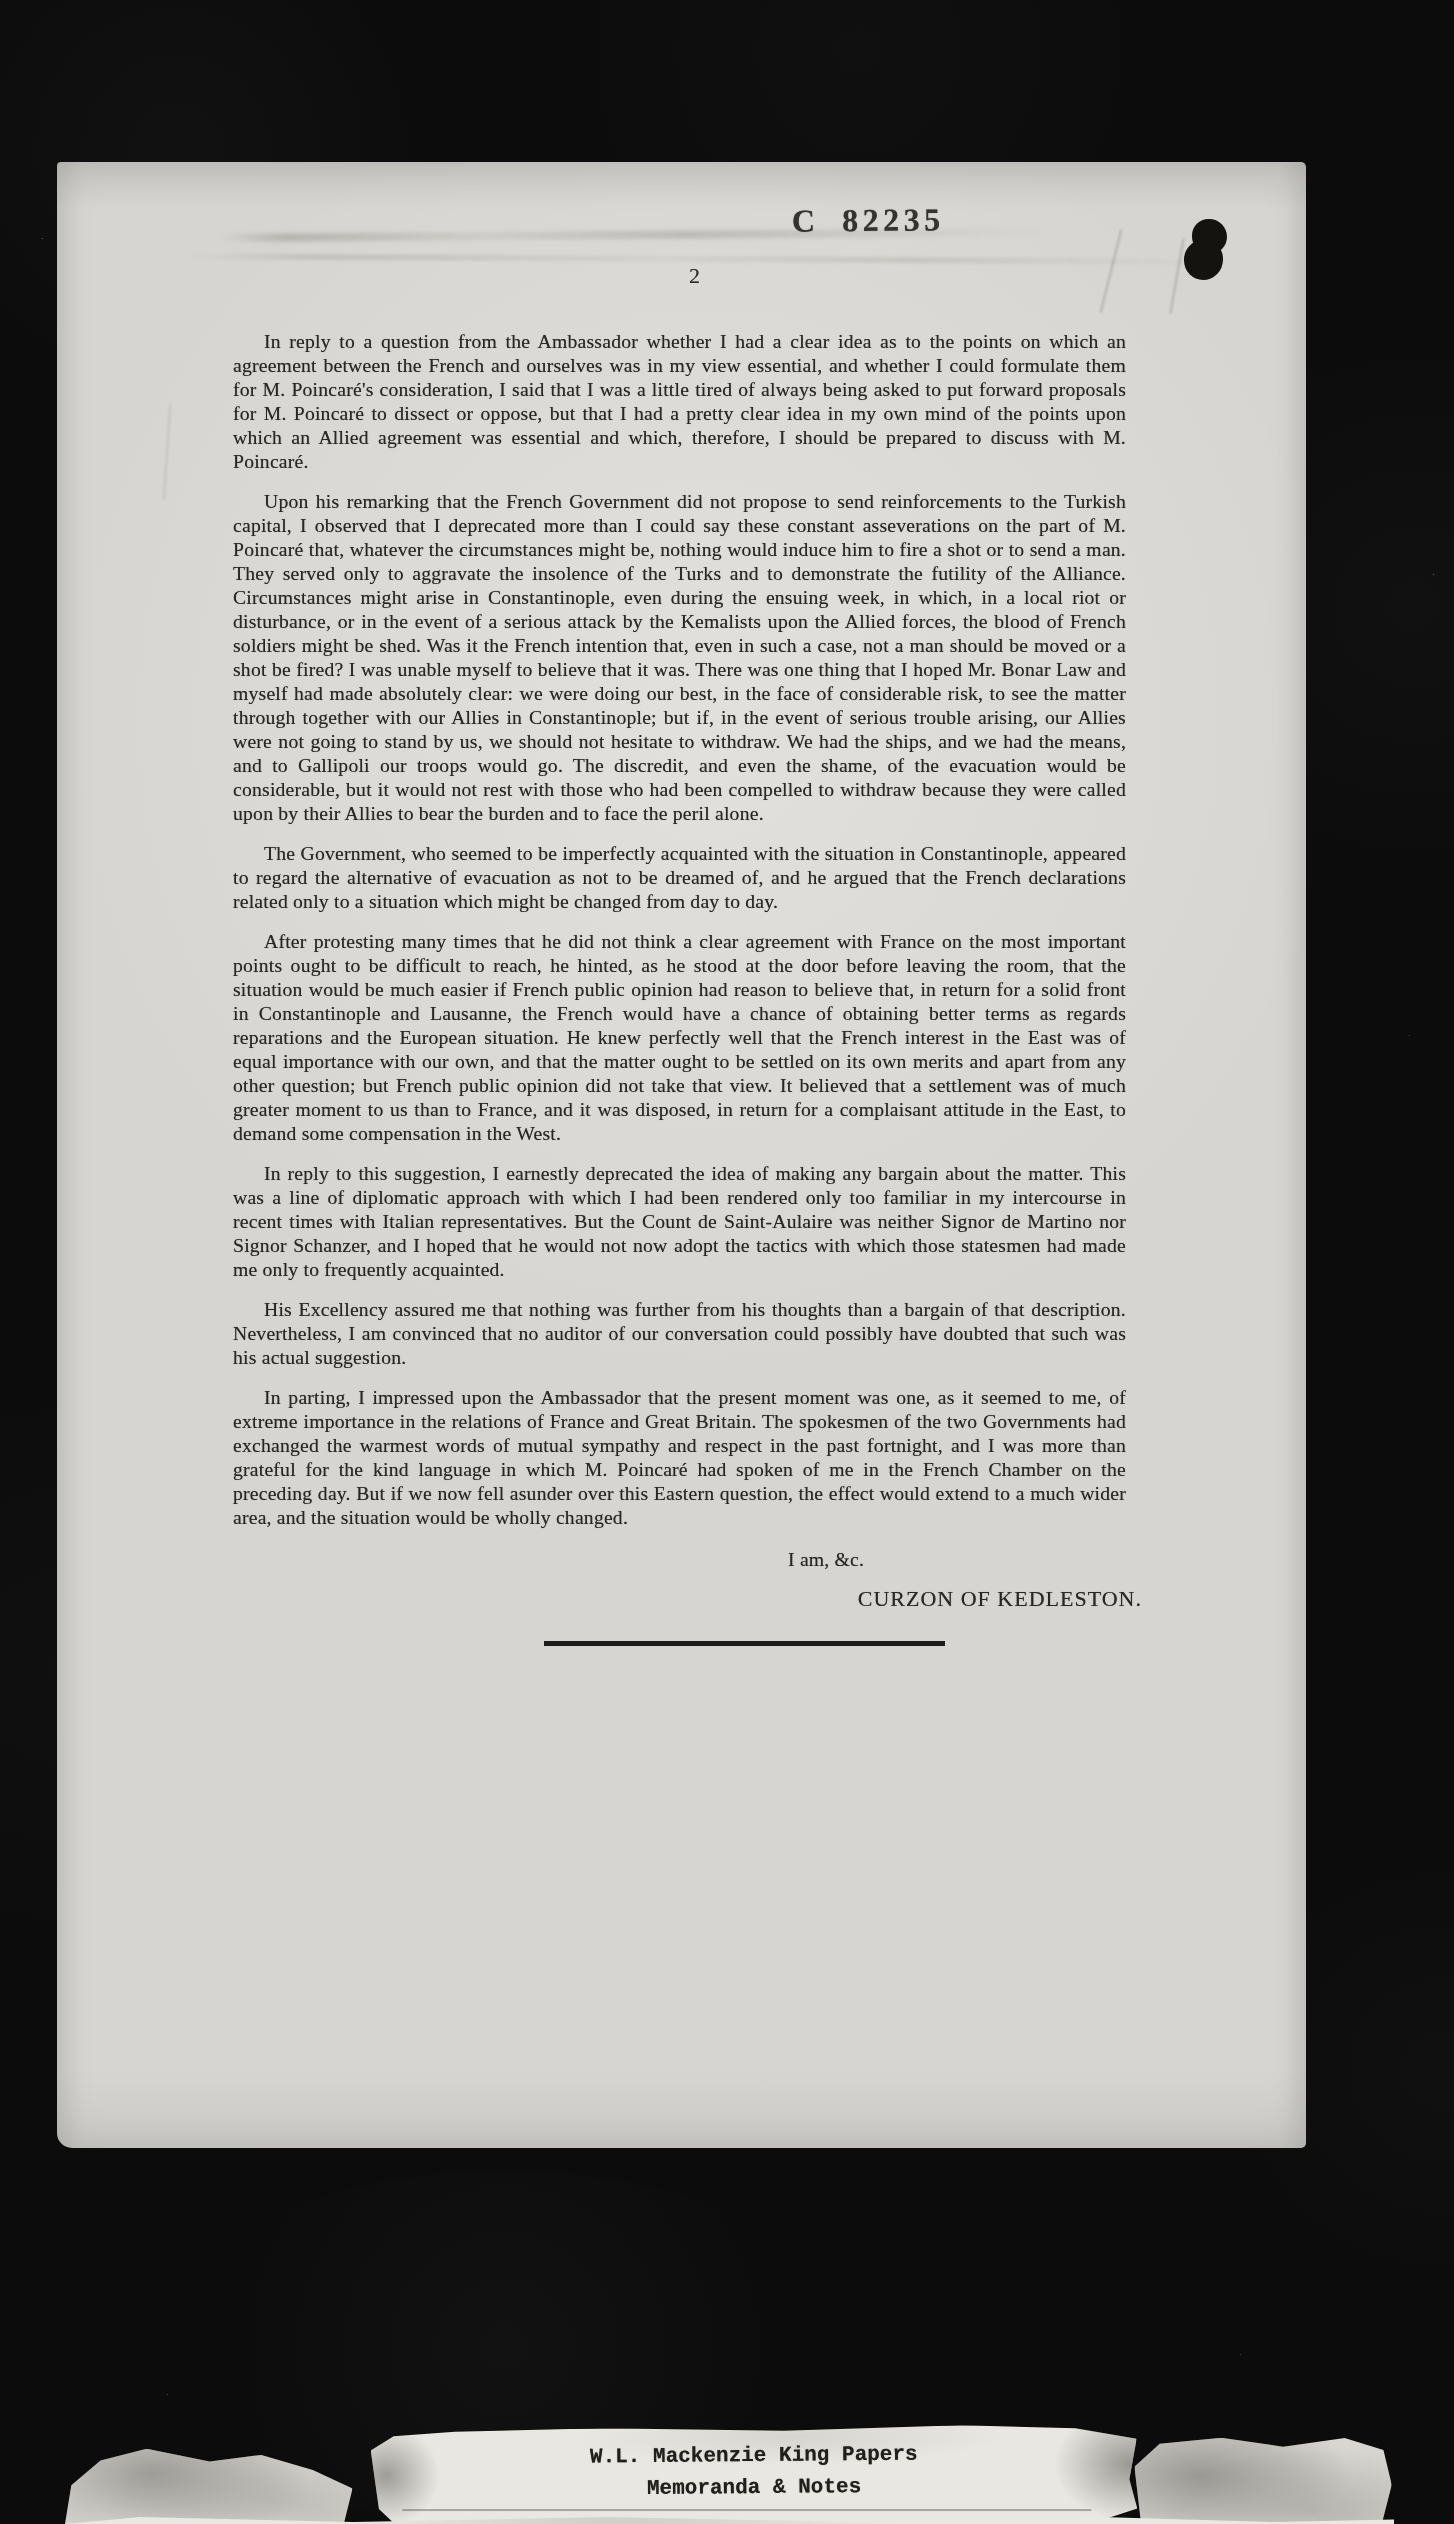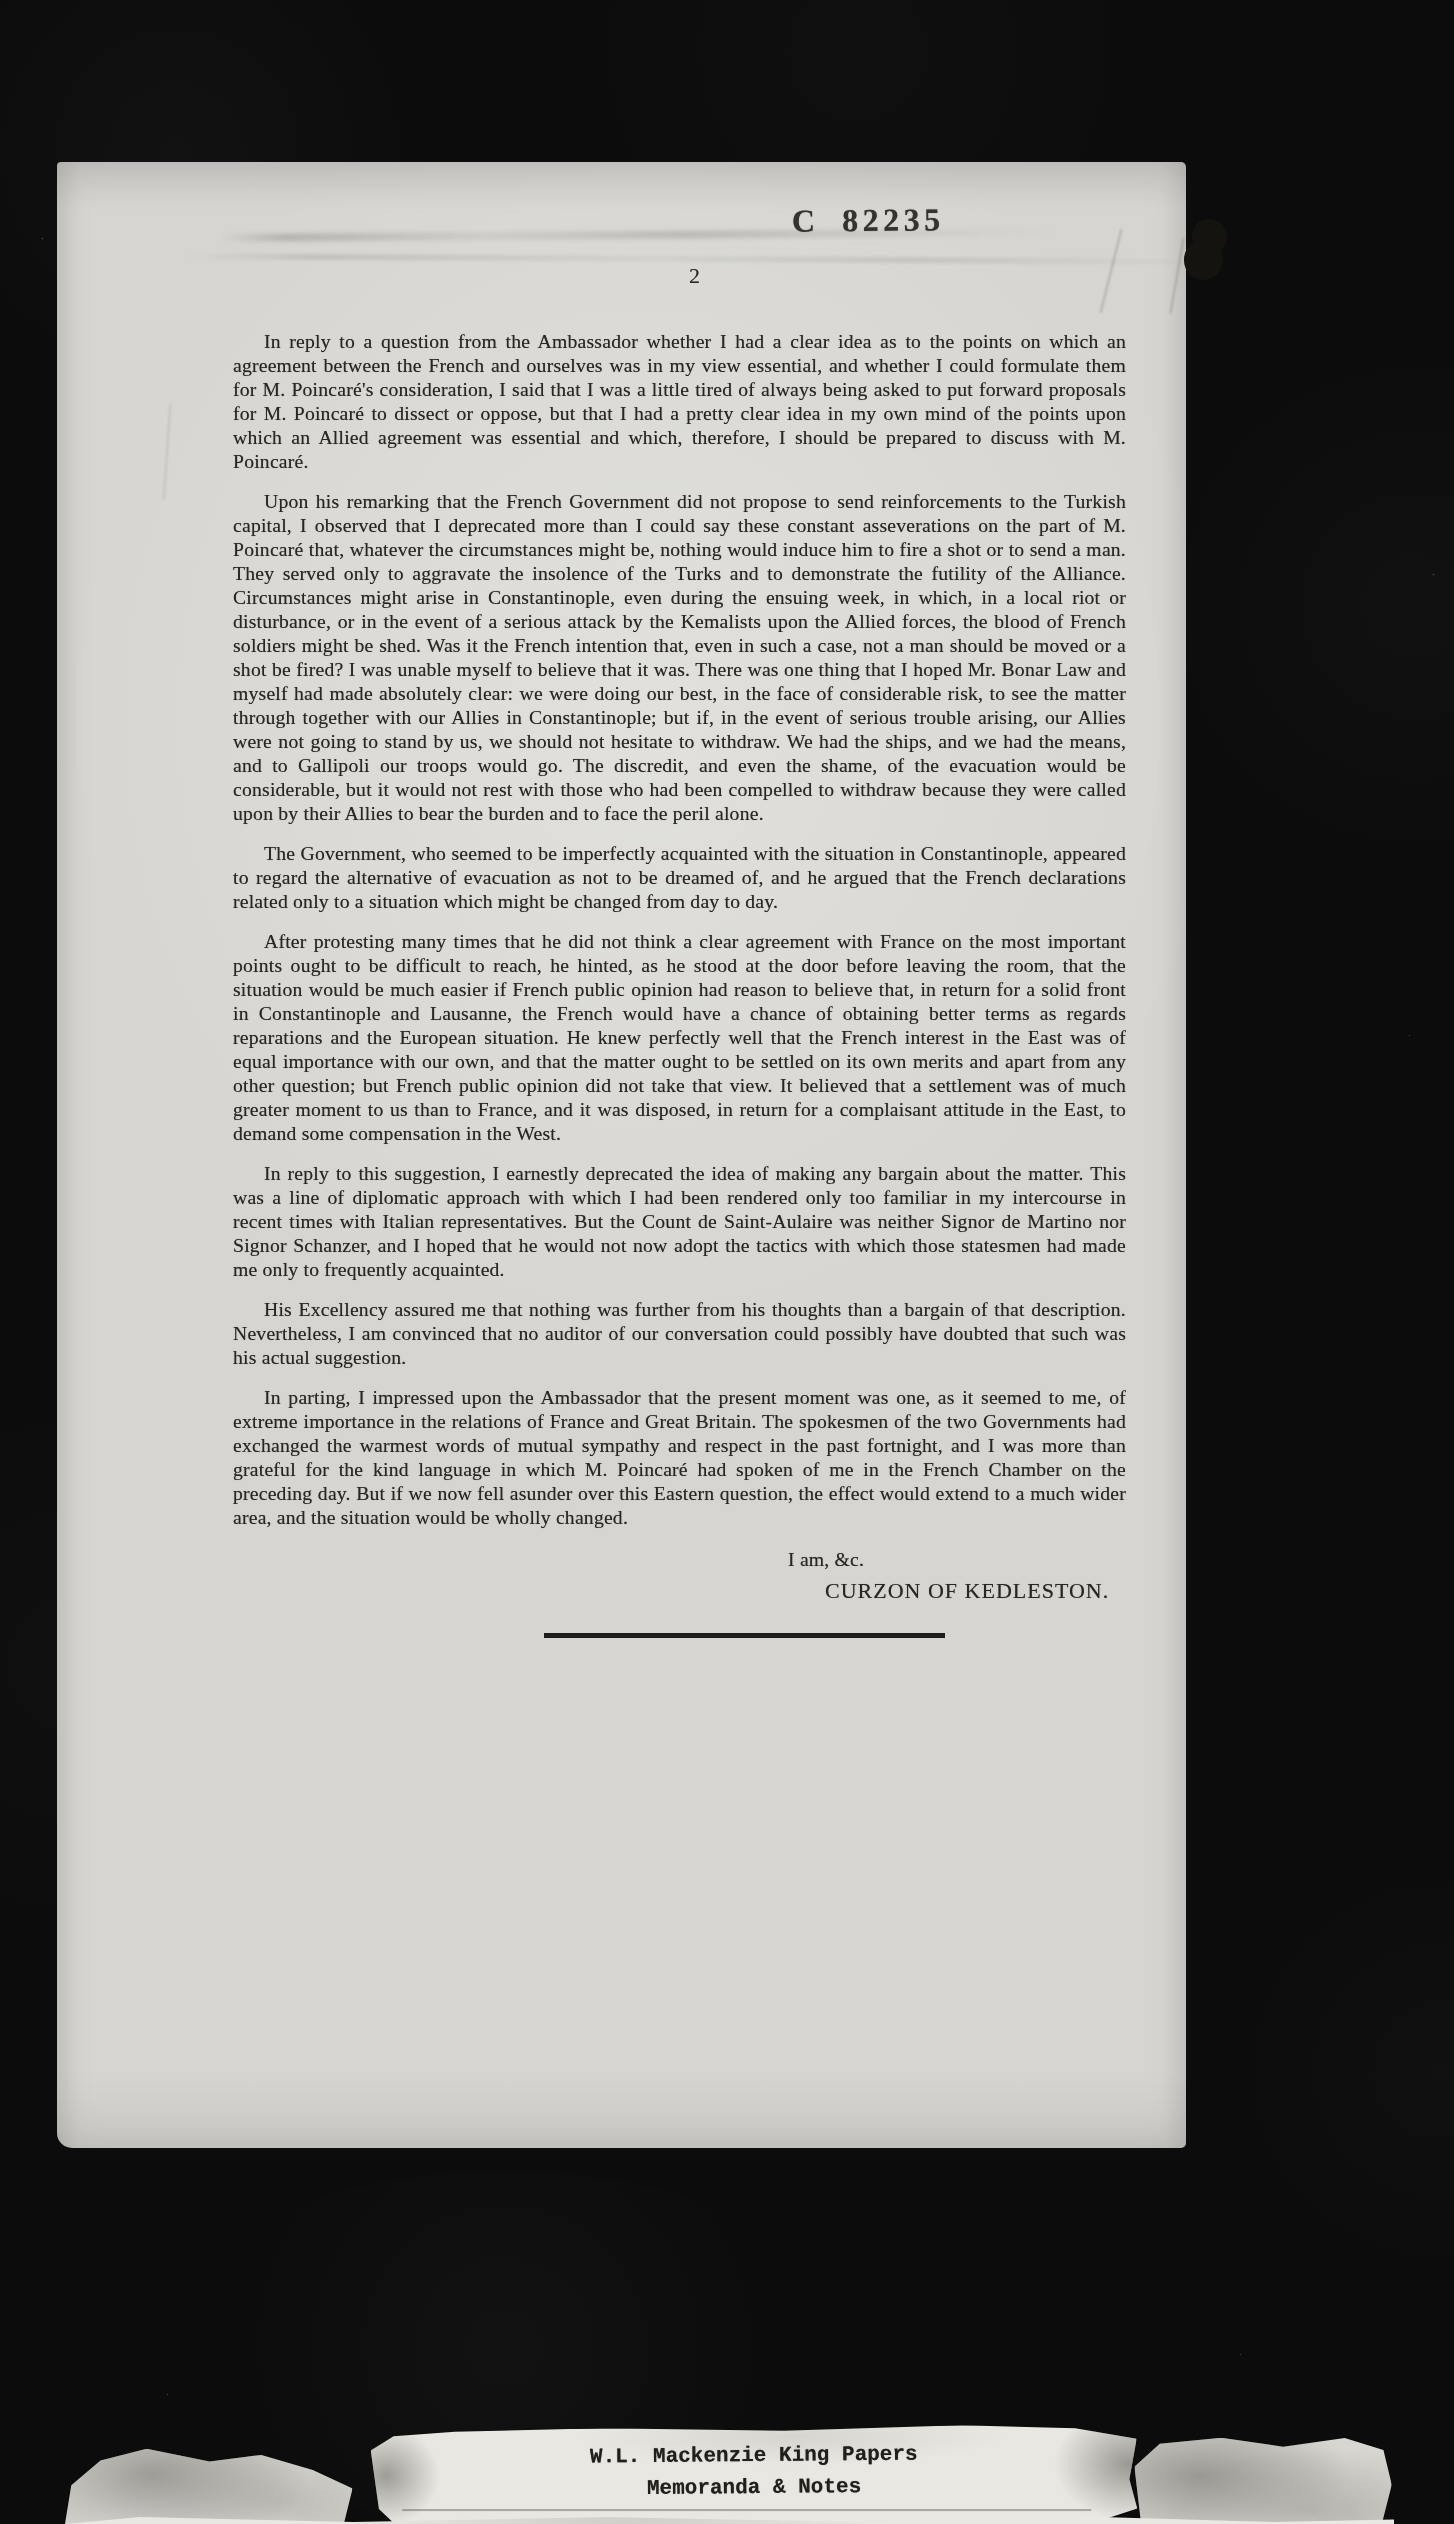--- a/index.html
+++ b/index.html
@@ -24,21 +24,21 @@
          background:radial-gradient(circle, rgba(120,120,120,.035) 0%, transparent 70%); }
   .specks { position:absolute; left:0; top:0; width:1px; height:1px;
     box-shadow: 42px 238px 1px rgba(210,210,210,.55),
                 1433px 574px 1.5px rgba(225,225,225,.6),
                 1409px 1035px 1px rgba(190,190,190,.4),
                 167px 2394px 1px rgba(200,200,200,.45),
                 1240px 2354px 1px rgba(190,190,190,.4); }
 
   
   .page {
-    position:absolute; left:57px; top:162px; width:1129px; height:1986px;
+    position:absolute; left:57px; top:162px; width:1249px; height:1986px;
     background-color:#d6d5d1;
     background-image:
       radial-gradient(ellipse 70% 45% at 52% 28%, rgba(255,255,255,.28), transparent 75%),
       linear-gradient(180deg, rgba(0,0,0,.07), transparent 2.5%, transparent 96%, rgba(0,0,0,.06)),
       linear-gradient(90deg, rgba(0,0,0,.05), transparent 2%, transparent 98%, rgba(0,0,0,.05));
     border-radius:4px 5px 5px 15px;
     box-shadow: inset 0 0 40px rgba(0,0,0,.10);
   }
   .stamp {
     position:absolute; left:735px; top:40px;
@@ -68,21 +68,21 @@
   .sc3 { left:109px; top:242px; height:96px; transform:rotate(4deg); opacity:.5; }
 
   .letter-body {
     position:absolute; left:160px; top:151px; width:925px;
     font-size:19.7px; line-height:24px; color:#282722;
     text-align:justify; letter-spacing:0.2px;
     text-shadow:0 0 0.7px rgba(40,39,34,.55);
   }
   .letter-body p { margin:16px; text-indent:31px; }
   .closing-line { margin:18px 0 0 571px; text-align:left; }
-  .signature-line { margin:8px 0 0 608px; text-align:left; font-size:22px; letter-spacing:1px; }
+  .signature-line { margin:16px 0 0 608px; text-align:right; font-size:22px; letter-spacing:1px; }
   .signature-rule { margin:30px 0 0 327px; width:401px; height:4.5px; background:#1d1c1a; }
 
   
   .torn { position:absolute; }
   .torn-left {
     left:65px; top:2450px; width:287px; height:127px; transform:rotate(1.2deg);
     background:#dcdad5;
     background-image:radial-gradient(ellipse at 30% 20%, rgba(90,88,82,.45), transparent 55%),
       radial-gradient(ellipse at 75% 40%, rgba(120,118,110,.30), transparent 60%),
       radial-gradient(ellipse at 45% 85%, rgba(255,255,255,.6), transparent 60%);

